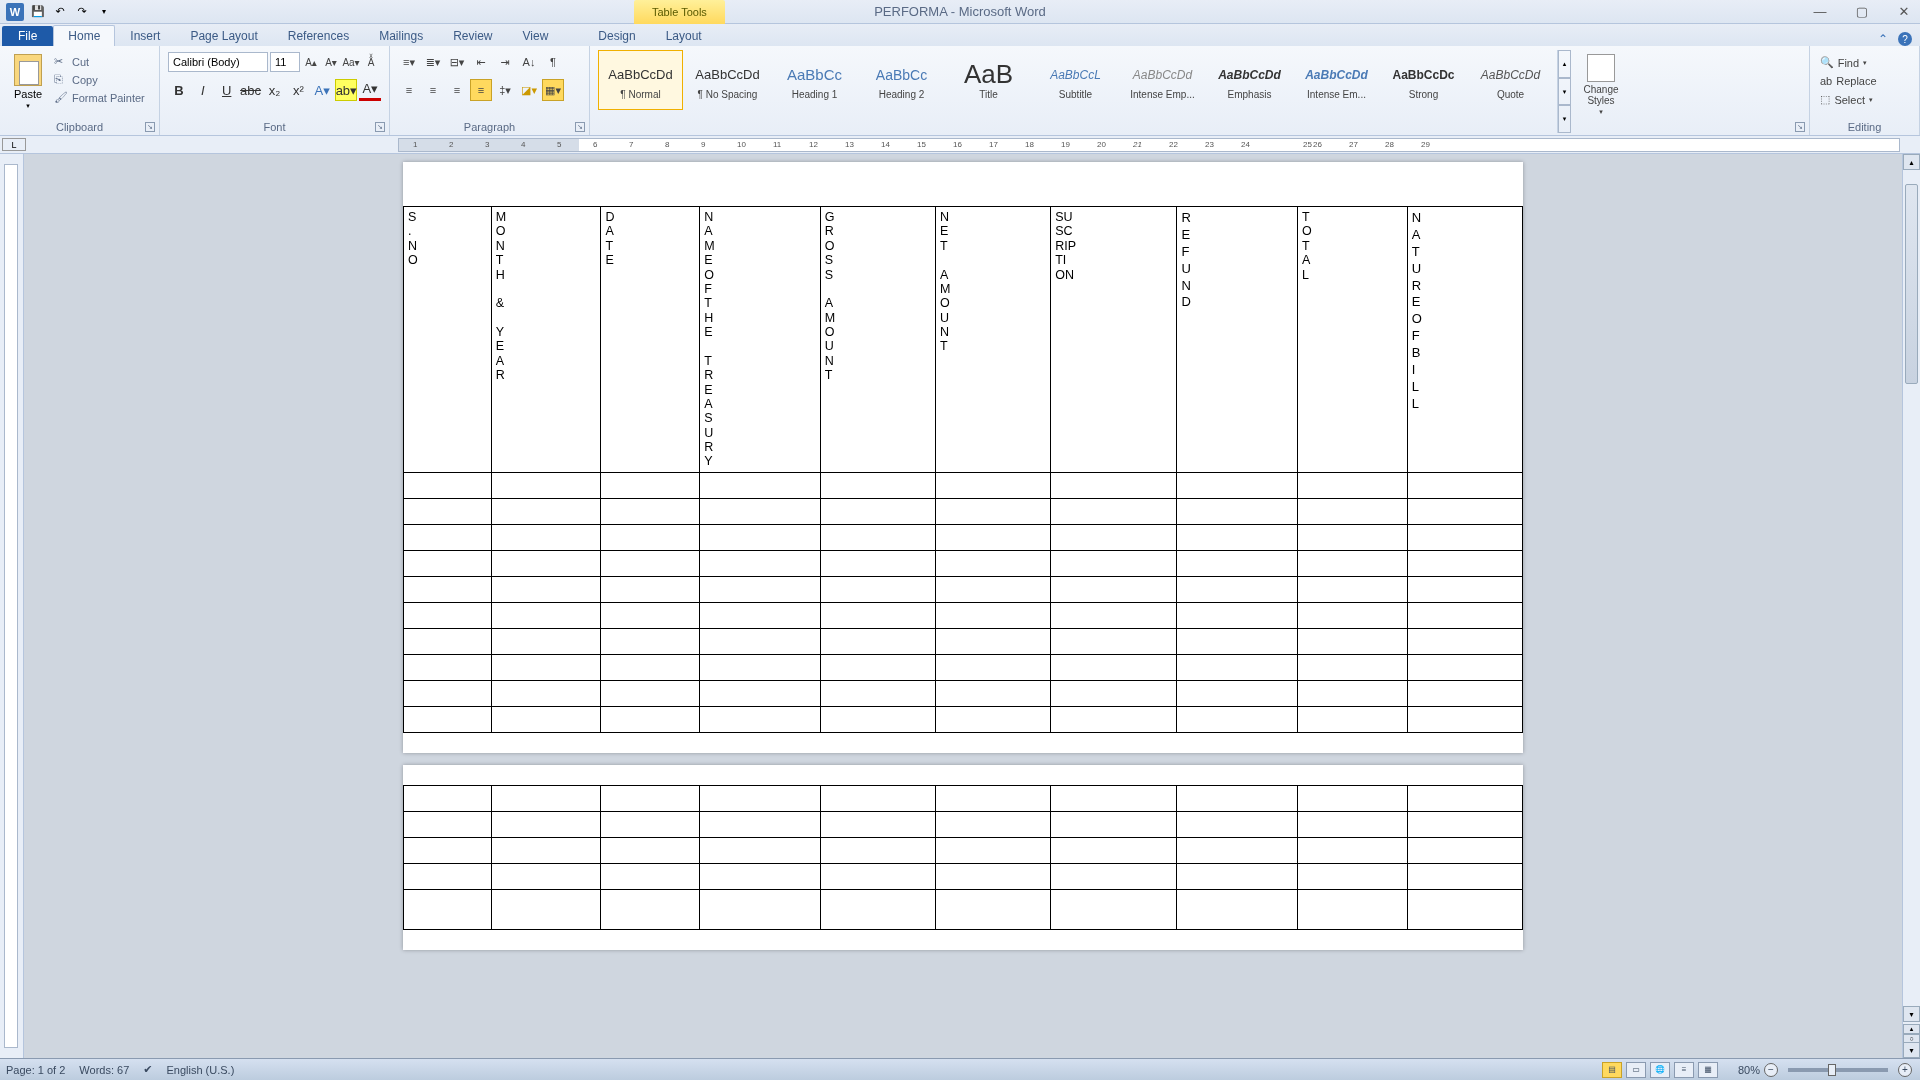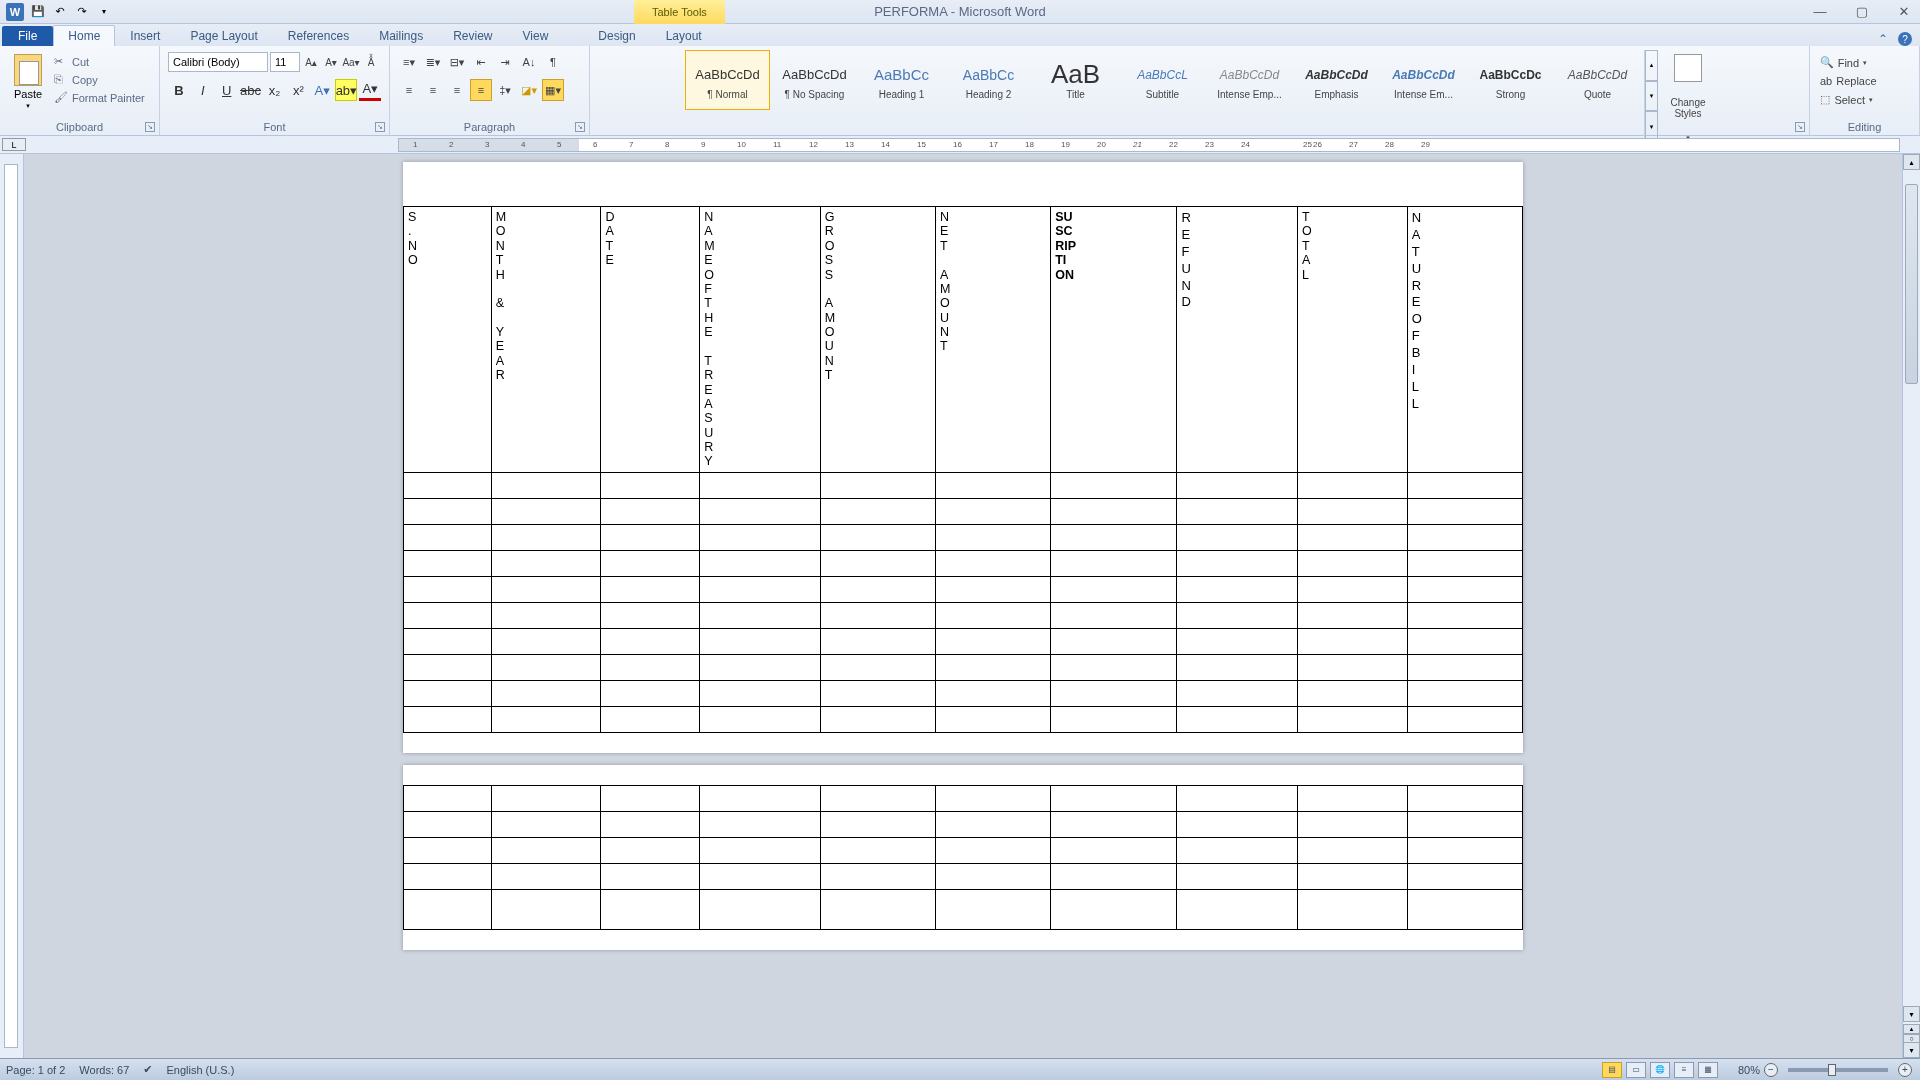--- a/index.html
+++ b/index.html
@@ -50,38 +50,38 @@
 .italic { font-style: italic; }
 .underline { text-decoration: underline; }
 .strike { text-decoration: line-through; }
 
 
 .para-group { width: 200px; }
 .para-btn { width: 22px; height: 22px; display: flex; align-items: center; justify-content: center; font-size: 11px; color: #444; }
 .para-btn.active { background: #ffd95e; border: 1px solid #c9a227; }
 
 
-.styles-group { flex: 1; min-width: 500px; align-items: center; }
+.styles-group { flex: 1; min-width: 500px; }
 .styles-gallery { display: flex; gap: 2px; height: 60px; overflow: hidden; position: relative;}
 .style-item { width: 85px; border: 1px solid transparent; display: flex; flex-direction: column; align-items: center; justify-content: center; padding: 2px; }
 .style-item.selected { border-color: #f0b000; background: #fff8e0; }
 .style-preview { font-size: 13px; color: #333; height: 28px; display:flex; align-items:center;}
 .style-preview.h1 { color: #4a7ab5; font-size: 15px; }
 .style-preview.h2 { color: #4a7ab5; font-size: 14px; }
 .style-preview.title { color: #333; font-size: 26px; }
 .style-preview.subtitle { color: #4a7ab5; font-style: italic; font-size: 12px; }
 .style-preview.subtle-em { color: #888; font-style: italic; font-size: 12px; }
 .style-preview.emphasis { font-style: italic; font-weight:bold; font-size: 12px; }
 .style-preview.intense { color: #4a7ab5; font-style: italic; font-weight: bold; font-size: 12px; }
 .style-preview.strong { font-weight: bold; font-size: 12px; }
 .style-preview.quote { font-style: italic; font-size: 12px; color:#555;}
 .style-name { font-size: 10px; color: #444; }
 .gallery-more { width: 14px; display: flex; flex-direction: column; border-left:1px solid #c5d2e3;}
 .gallery-more div { flex: 1; border: 1px solid #aab8cc; font-size: 7px; display: flex; align-items: center; justify-content: center; }
-.change-styles { width: 52px; display: flex; flex-direction: column; align-items: center; gap: 15px; padding-top: 4px; font-size:10px; text-align:center; color:#444;}
+.change-styles { width: 52px; display: flex; flex-direction: column; align-items: center; gap: 2px; padding-top: 4px; font-size:10px; text-align:center; color:#444;}
 .change-styles-icon { width:28px; height:28px; border:1px solid #999; background:#fff; position:relative;}
 
 
 .editing-group { width: 110px; }
 .edit-item { display: flex; align-items: center; gap: 4px; font-size: 11px; color: #444; padding: 2px; }
 
 
 .ruler-wrap { height: 18px; background: #e8eef7; display: flex; border-bottom: 1px solid #b5c5dd; }
 .ruler-corner { width: 24px; background: #e8eef7; border-right: 1px solid #b5c5dd; display:flex; align-items:center; justify-content:center; font-size:9px; border:1px solid #999; margin:2px;}
 .ruler-h { flex: 1; position: relative; background: #fff; margin: 2px 20px 2px 370px; border:1px solid #aab8cc; height:14px; overflow:hidden;}
@@ -115,21 +115,21 @@
 
 .statusbar { position: absolute; bottom: 0; left: 0; right: 0; height: 22px; background: linear-gradient(#d5e0f0, #bcccde); border-top: 1px solid #8a9ab0; display: flex; align-items: center; font-size: 11px; color: #3a4a60; padding: 0 6px; gap: 14px; }
 .status-right { position: absolute; right: 8px; display: flex; align-items: center; gap: 4px; }
 .view-btn { width: 20px; height: 16px; border: 1px solid #8a9ab0; background: #e8eef7; display:flex; align-items:center; justify-content:center; font-size:8px;}
 .view-btn.active { background: #ffd95e; border-color:#c9a227;}
 .zoom-slider { width: 100px; height: 4px; background: #8a9ab0; position: relative; margin: 0 6px; }
 .zoom-thumb { position: absolute; left: 40%; top: -4px; width: 8px; height: 12px; background: #e8eef7; border: 1px solid #666; }
 .zoom-btn { width:14px; height:14px; border-radius:50%; border:1px solid #666; display:flex;align-items:center;justify-content:center; font-size:10px; background:#e8eef7;}
 
 
-.c1{width:80px;} .c2{width:100px;} .c3{width:90px;} .c4{width:110px;} .c5{width:105px;} .c6{width:105px;} .c7{width:115px;font-weight:bold;} .c8{width:110px;} .c9{width:100px;} .c10{width:105px;}
+.c1{width:80px;} .c2{width:100px;} .c3{width:90px;} .c4{width:110px;} .c5{width:105px;} .c6{width:105px;} .c7{width:115px;} .c8{width:110px;} .c9{width:100px;} .c10{width:105px;}
 </style>
 </head>
 <body>
 
 <div class="titlebar">
   <div class="qat">
     <div class="word-icon">W</div>
     <div class="qat-icon">💾</div>
     <div class="qat-icon">↶</div>
     <div class="qat-icon">↷</div>

